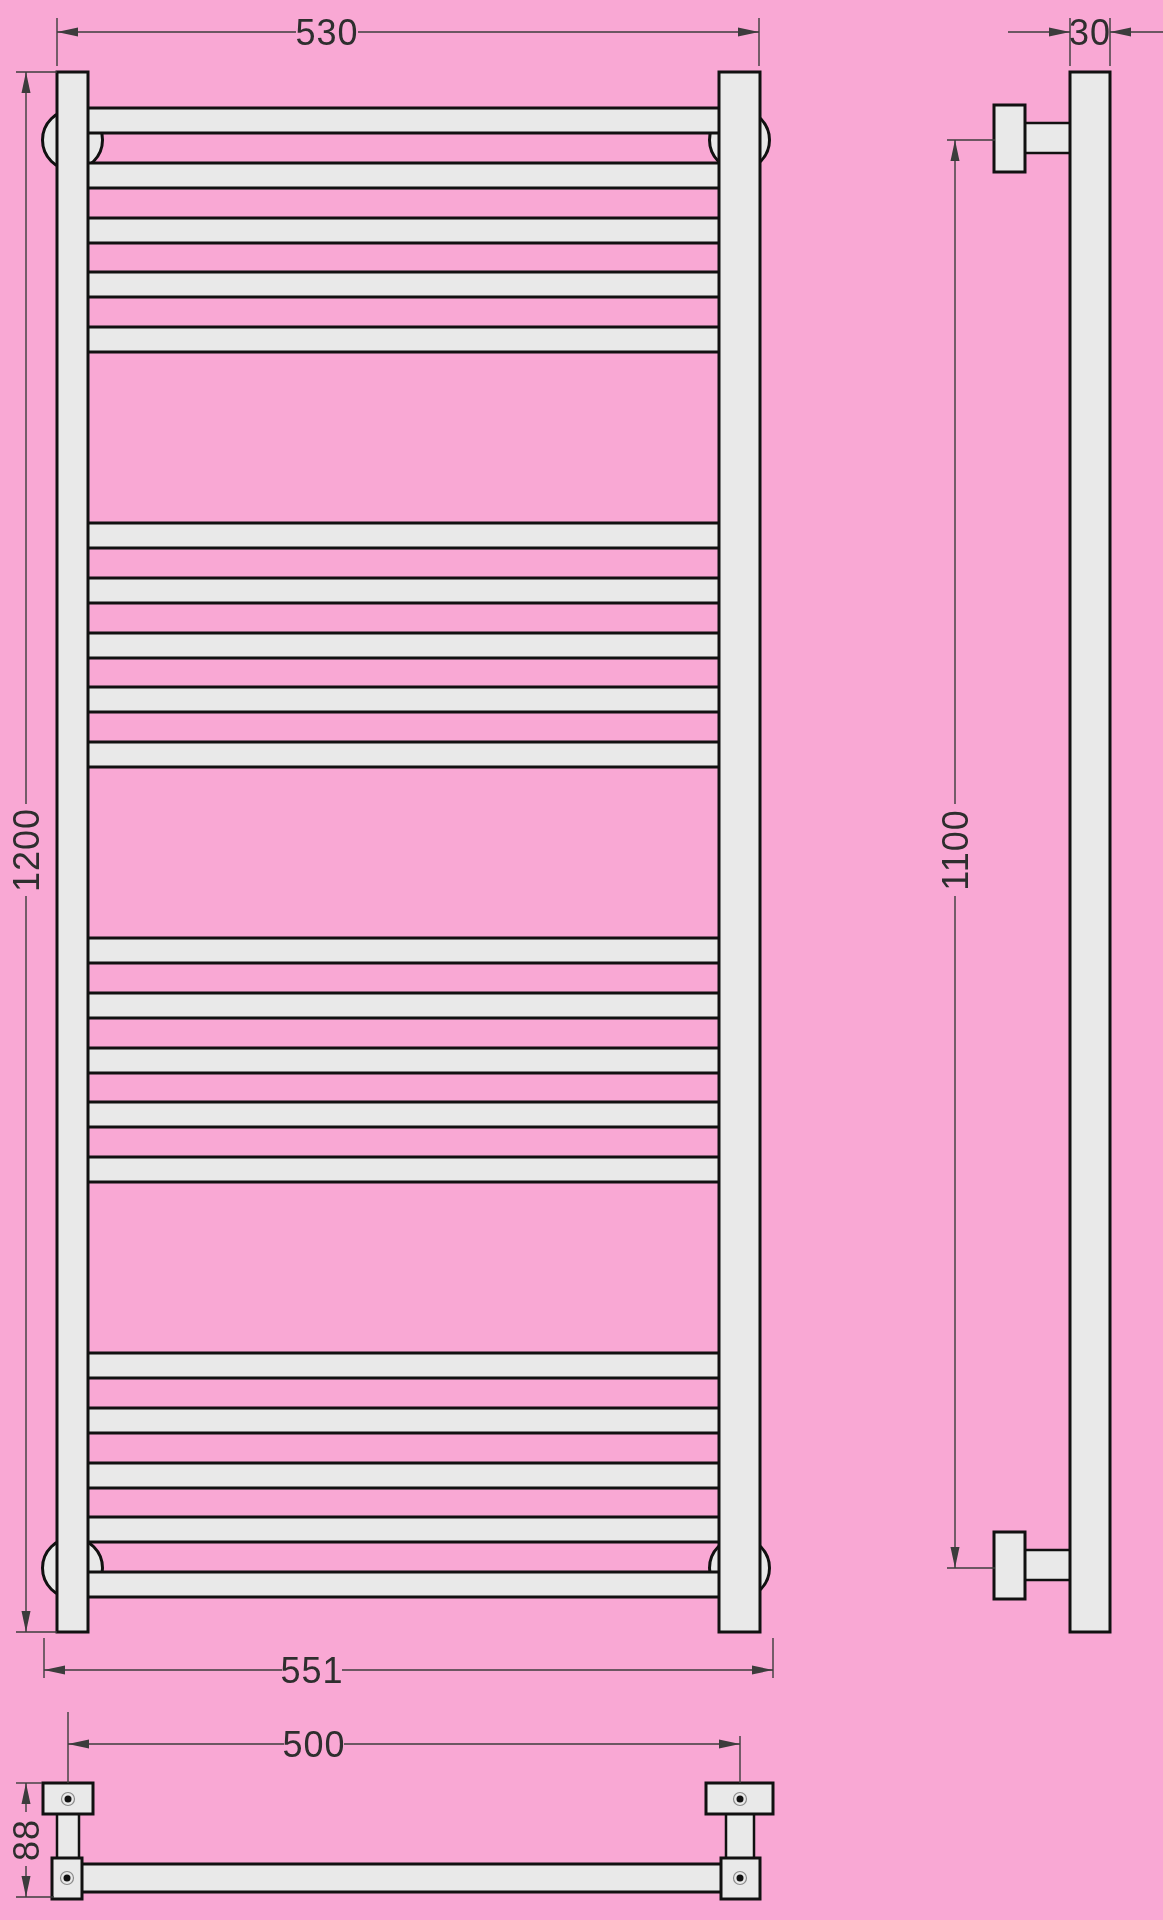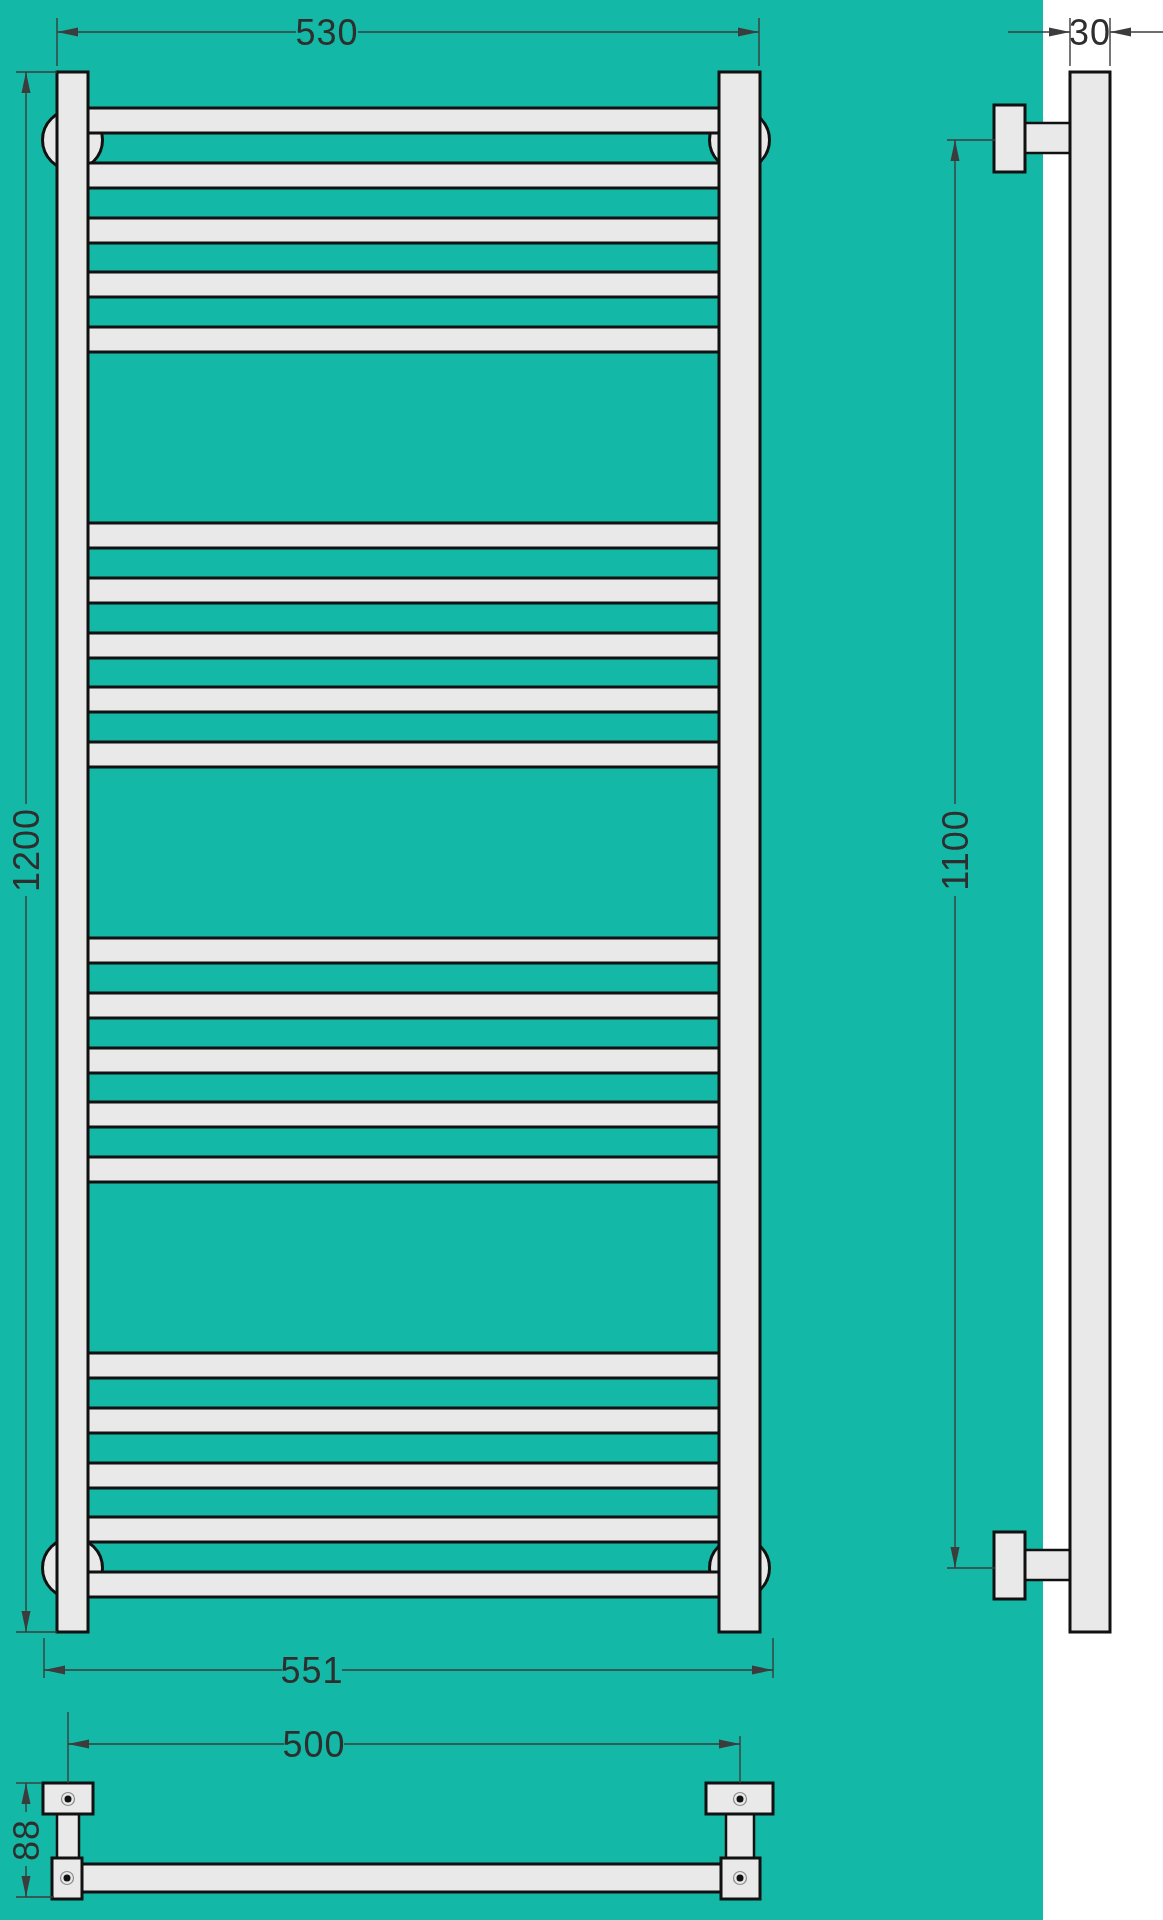--- a/index.html
+++ b/index.html
@@ -1,17 +1,17 @@
 <!DOCTYPE html>
 <html><head>
 <meta charset="utf-8">
 <style>
   html,body{margin:0;padding:0;background:#ffffff;}
   body{font-family:"Liberation Sans", sans-serif;}
-  .sheet{width:1043px;height:1920px;position:relative;background:#14b8a6;}
+  .sheet{width:1163px;height:1920px;position:relative;background:#f9a8d4;}
   svg{display:block;}
   .part{fill:#e9e9e9;stroke:#111111;stroke-width:3;}
   .part-thin{fill:#e9e9e9;stroke:#111111;stroke-width:2.5;}
   .dimline{stroke:#3c3c3c;stroke-width:1.4;fill:none;}
   .arrow{fill:#3c3c3c;stroke:none;}
   .dimtext{fill:#2e2e2e;font-size:36px;letter-spacing:1px;}
   .screw{fill:#111111;stroke:none;}
   .screw-halo{fill:none;stroke:#8a8a8a;stroke-width:1.2;}
 </style>
 </head>

